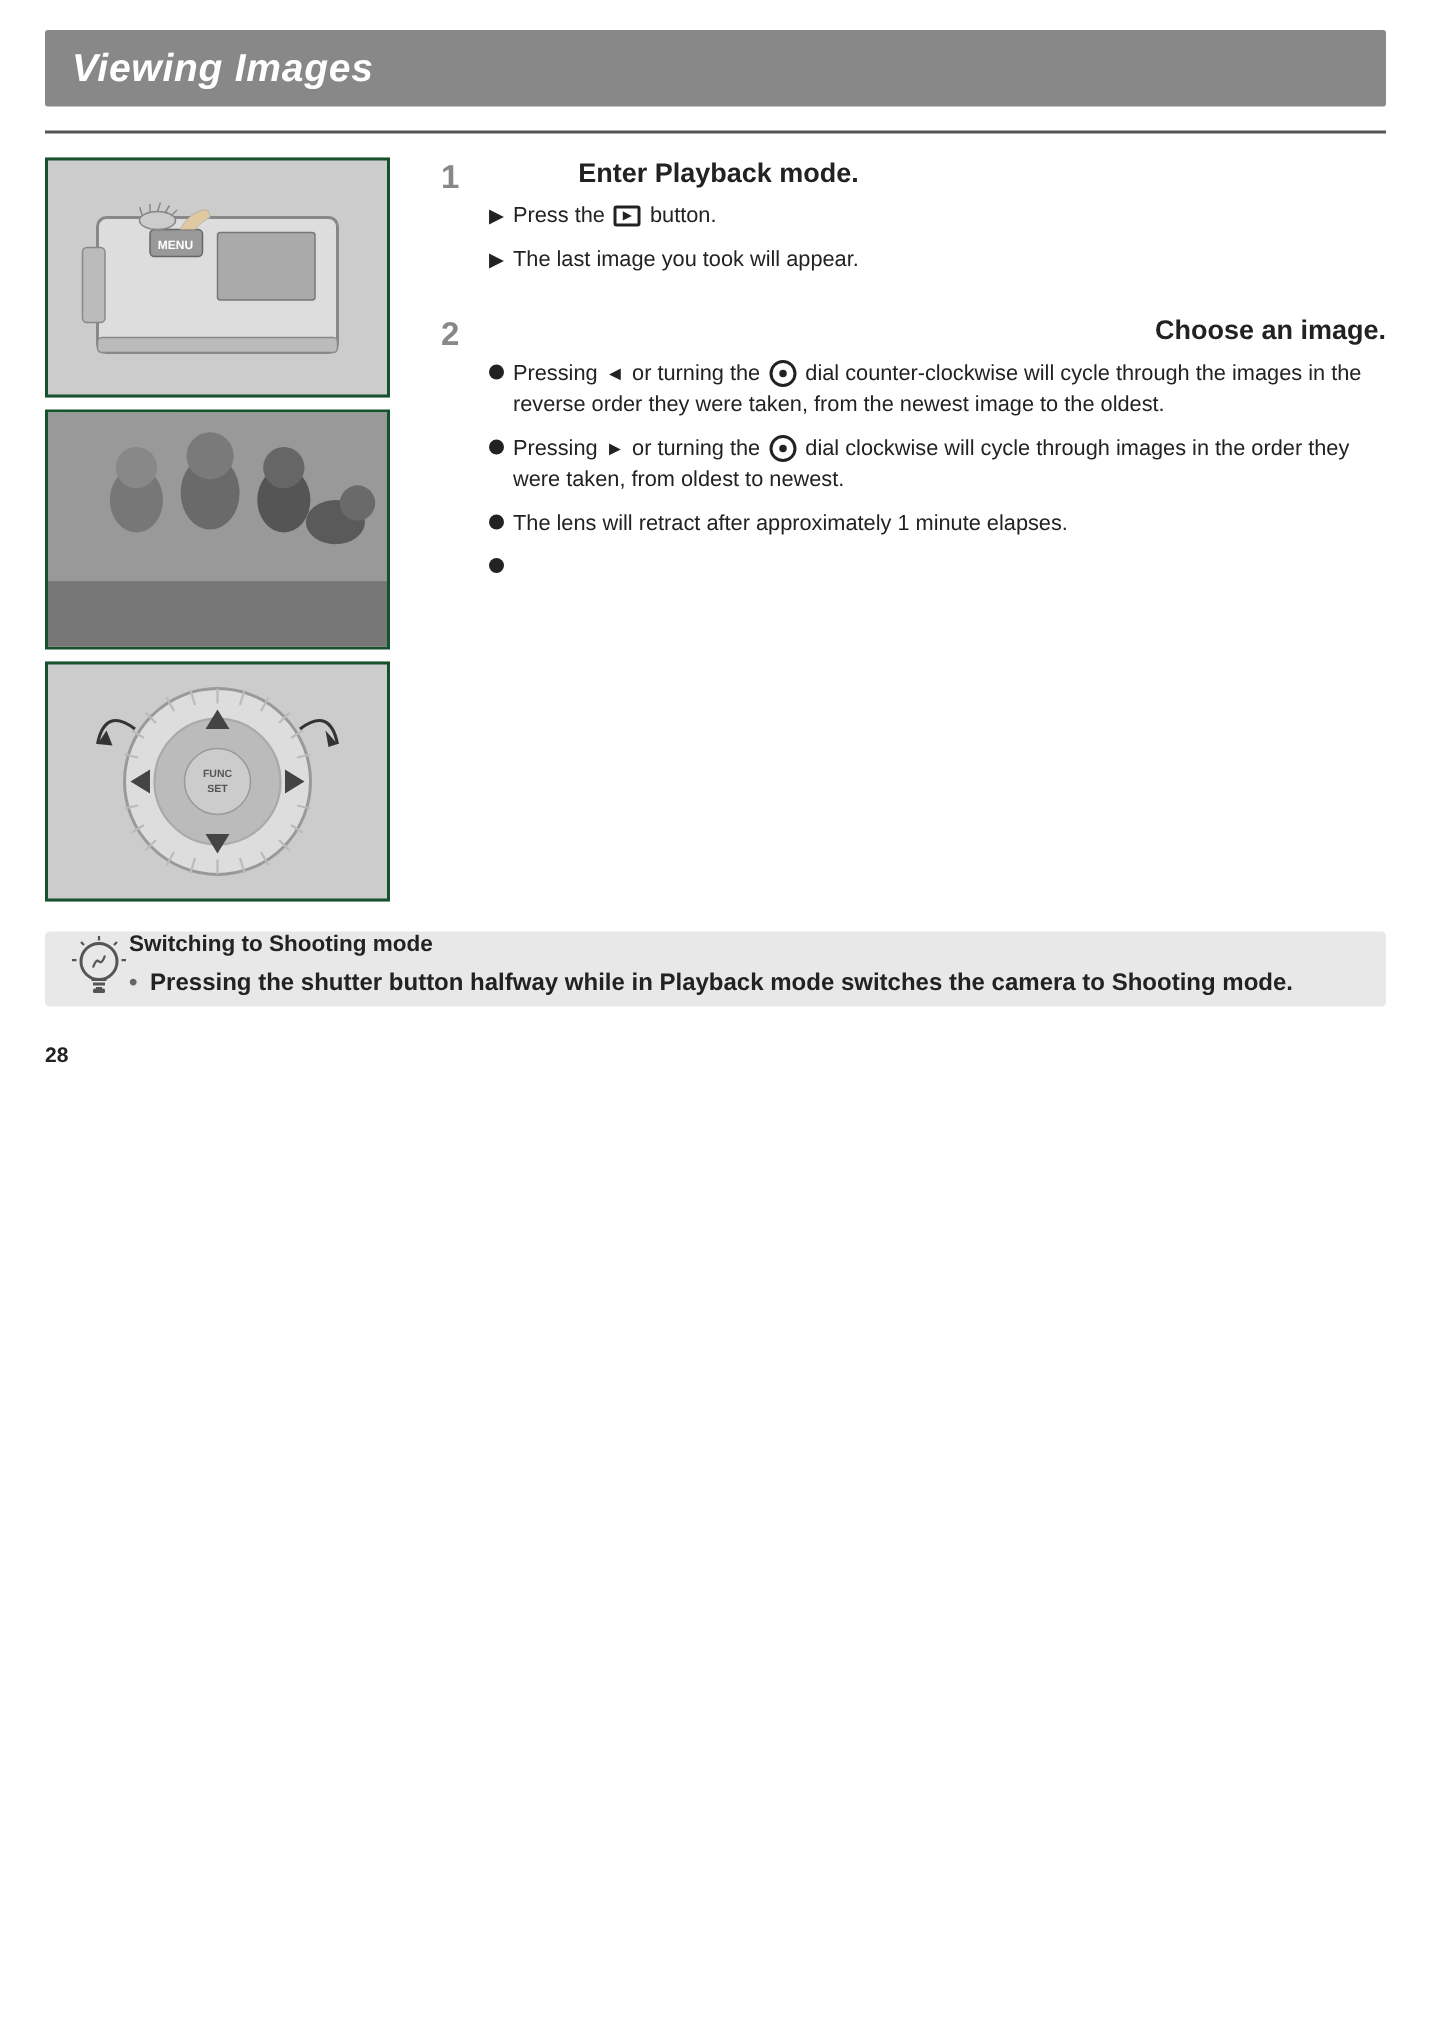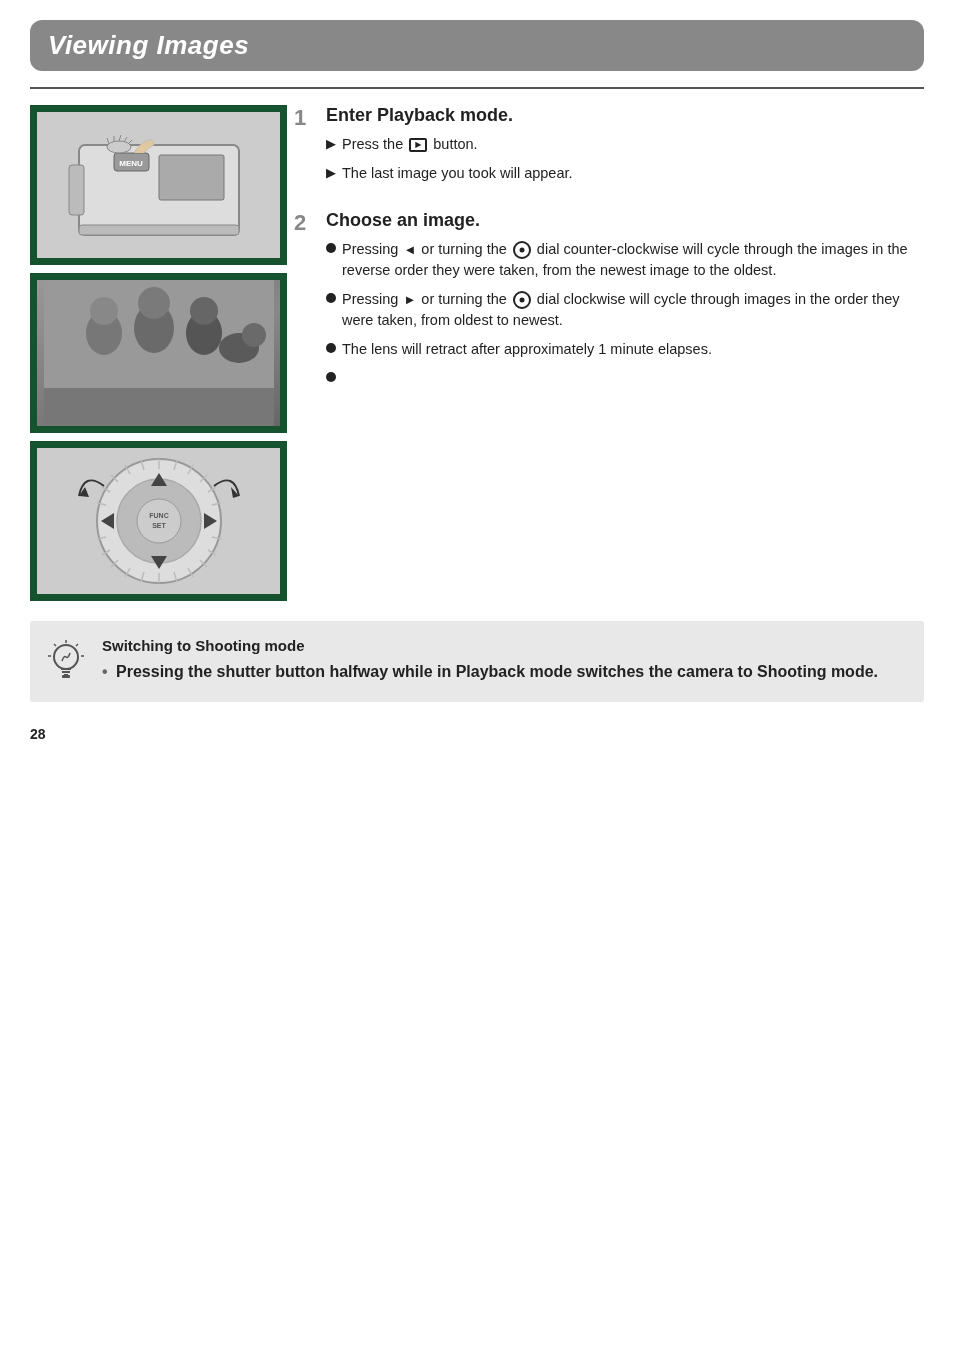--- a/index.html
+++ b/index.html
@@ -15,21 +15,21 @@
 
     .page-container {
       padding: 20px 30px 30px 30px;
     }
 
     
     .title-bar {
       background: #888;
       padding: 10px 18px;
       margin-bottom: 16px;
-      border-radius: 12px;
+      border-radius: 2px;
     }
     .title-bar h1 {
       font-size: 26px;
       font-weight: 900;
       color: #fff;
       letter-spacing: 0.5px;
       font-style: italic;
     }
 
     .intro-text {
@@ -54,23 +54,23 @@
     
     .images-col {
       width: 240px;
       flex-shrink: 0;
       display: flex;
       flex-direction: column;
       gap: 8px;
     }
 
     .img-box {
-      width: 257px;
+      width: 230px;
       height: 160px;
-      border: 7px solid #14532d;
+      border: 2px solid #14532d;
       background: #ccc;
       overflow: hidden;
       display: flex;
       align-items: center;
       justify-content: center;
       position: relative;
     }
 
     
     .camera-svg {
@@ -113,20 +113,21 @@
       color: #888;
       min-width: 22px;
       line-height: 1;
       margin-top: 2px;
     }
 
     .step-content h2 {
       font-size: 18px;
       font-weight: 900;
       margin-bottom: 8px;
+      text-align: right;
     }
 
     .step-content ul {
       list-style: none;
       padding: 0;
     }
 
     .step-content ul li {
       display: flex;
       gap: 6px;
@@ -210,23 +211,23 @@
       position: absolute;
       top: 50%;
       left: 50%;
       transform: translate(-50%, -50%);
     }
 
     
     .note-box {
       background: #e8e8e8;
       border-radius: 3px;
-      padding: 16px 16px;
-      display: flex;
-      gap: 16px;
+      padding: 0 16px;
+      display: flex;
+      gap: 0;
       align-items: flex-start;
       margin-bottom: 20px;
     }
 
     .note-icon {
       flex-shrink: 0;
       margin-top: 2px;
     }
 
     .note-content h3 {

